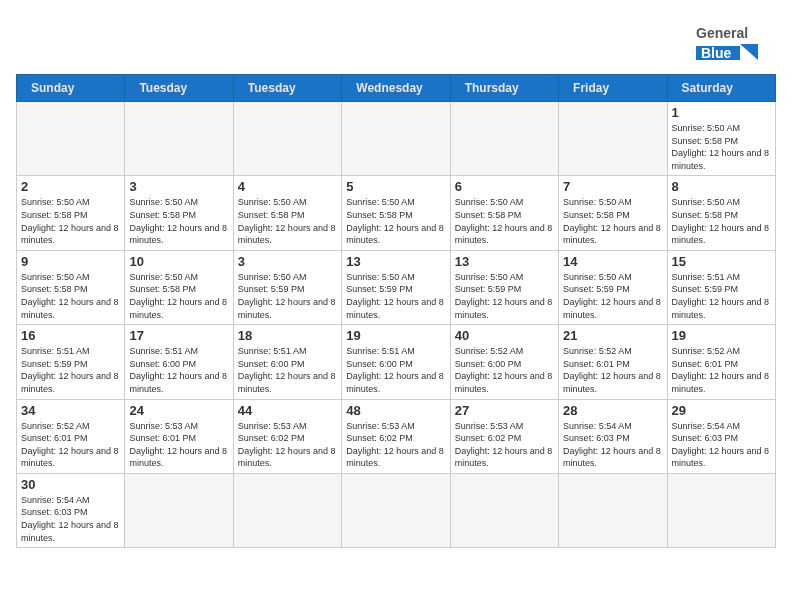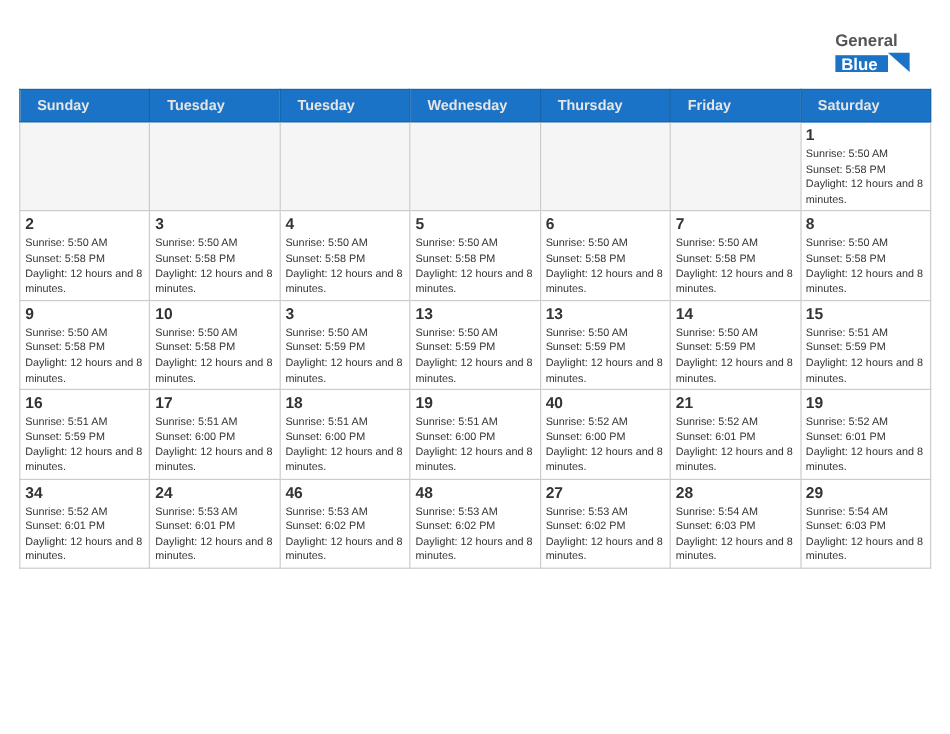--- a/index.html
+++ b/index.html
@@ -268,21 +268,21 @@
 Sunset: 6:01 PM
 Daylight: 12 hours and 8 minutes.</div>
         </td>
         <td>
           <span class="day-number">24</span>
           <div class="day-info">Sunrise: 5:53 AM
 Sunset: 6:01 PM
 Daylight: 12 hours and 8 minutes.</div>
         </td>
         <td>
-          <span class="day-number">46</span>
+          <span class="day-number">44</span>
           <div class="day-info">Sunrise: 5:53 AM
 Sunset: 6:02 PM
 Daylight: 12 hours and 8 minutes.</div>
         </td>
         <td>
           <span class="day-number">48</span>
           <div class="day-info">Sunrise: 5:53 AM
 Sunset: 6:02 PM
 Daylight: 12 hours and 8 minutes.</div>
         </td>
@@ -298,14 +298,28 @@
 Sunset: 6:03 PM
 Daylight: 12 hours and 8 minutes.</div>
         </td>
         <td>
           <span class="day-number">29</span>
           <div class="day-info">Sunrise: 5:54 AM
 Sunset: 6:03 PM
 Daylight: 12 hours and 8 minutes.</div>
         </td>
       </tr>
+      <tr>
+        <td>
+          <span class="day-number">30</span>
+          <div class="day-info">Sunrise: 5:54 AM
+Sunset: 6:03 PM
+Daylight: 12 hours and 8 minutes.</div>
+        </td>
+        <td class="empty"></td>
+        <td class="empty"></td>
+        <td class="empty"></td>
+        <td class="empty"></td>
+        <td class="empty"></td>
+        <td class="empty"></td>
+      </tr>
     </tbody>
 </table>
 
 </body></html>

